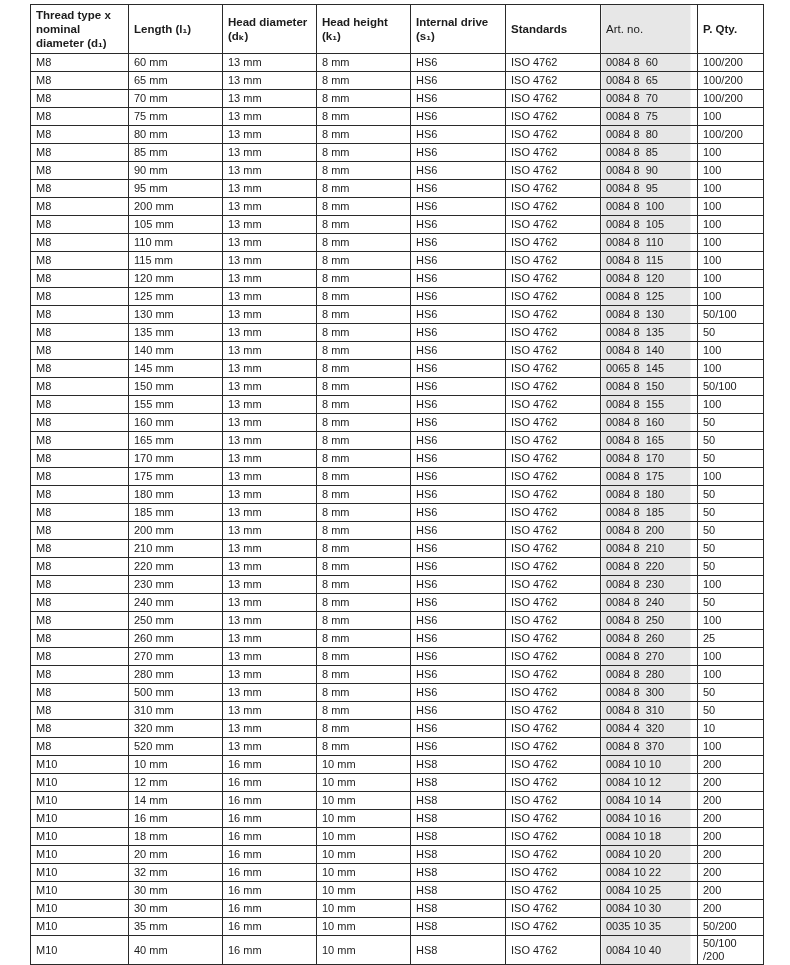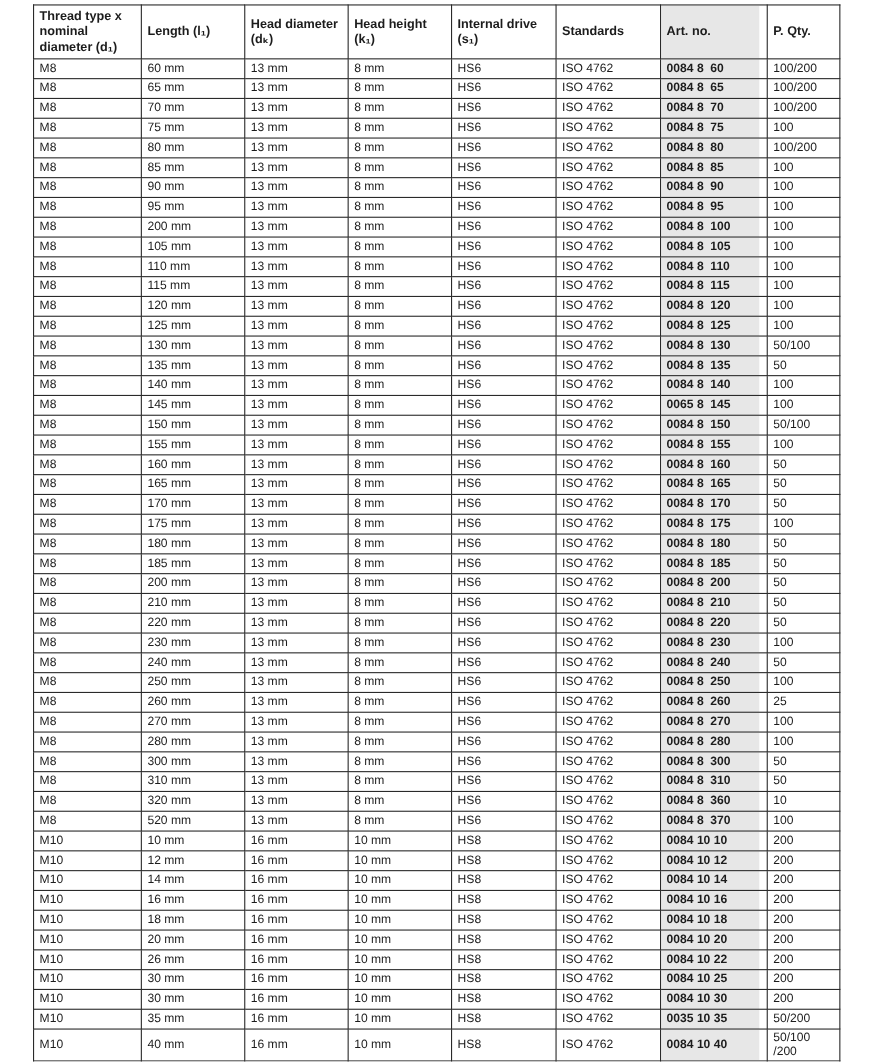--- a/index.html
+++ b/index.html
@@ -35,21 +35,21 @@
     font-size: 11px;
     line-height: 13px;
     font-weight: normal;
     padding: 1px 5px;
     height: 15px;
     background: #ffffff;
   }
   
   .spec-table th.artno,
   .spec-table td.artno {
-    font-weight: bold;
+    font-weight: normal;
     white-space: pre;
     background: linear-gradient(to right, #e7e7e7 calc(100% - 7px), #ffffff calc(100% - 7px));
   }
   .spec-table td.pqty { padding-right: 2px; }
 </style>
 </head>
 <body>
 
 <table class="spec-table">
   <colgroup>
@@ -420,21 +420,21 @@
         <td>280 mm</td>
         <td>13 mm</td>
         <td>8 mm</td>
         <td>HS6</td>
         <td>ISO 4762</td>
         <td class="artno">0084 8  280</td>
         <td class="pqty">100</td>
       </tr>
       <tr>
         <td>M8</td>
-        <td>300 mm</td>
+        <td>500 mm</td>
         <td>13 mm</td>
         <td>8 mm</td>
         <td>HS6</td>
         <td>ISO 4762</td>
         <td class="artno">0084 8  300</td>
         <td class="pqty">50</td>
       </tr>
       <tr>
         <td>M8</td>
         <td>310 mm</td>
@@ -445,21 +445,21 @@
         <td class="artno">0084 8  310</td>
         <td class="pqty">50</td>
       </tr>
       <tr>
         <td>M8</td>
         <td>320 mm</td>
         <td>13 mm</td>
         <td>8 mm</td>
         <td>HS6</td>
         <td>ISO 4762</td>
-        <td class="artno">0084 8  360</td>
+        <td class="artno">0084 4  320</td>
         <td class="pqty">10</td>
       </tr>
       <tr>
         <td>M8</td>
         <td>520 mm</td>
         <td>13 mm</td>
         <td>8 mm</td>
         <td>HS6</td>
         <td>ISO 4762</td>
         <td class="artno">0084 8  370</td>
@@ -520,21 +520,21 @@
         <td>20 mm</td>
         <td>16 mm</td>
         <td>10 mm</td>
         <td>HS8</td>
         <td>ISO 4762</td>
         <td class="artno">0084 10 20</td>
         <td class="pqty">200</td>
       </tr>
       <tr>
         <td>M10</td>
-        <td>26 mm</td>
+        <td>32 mm</td>
         <td>16 mm</td>
         <td>10 mm</td>
         <td>HS8</td>
         <td>ISO 4762</td>
         <td class="artno">0084 10 22</td>
         <td class="pqty">200</td>
       </tr>
       <tr>
         <td>M10</td>
         <td>30 mm</td>

